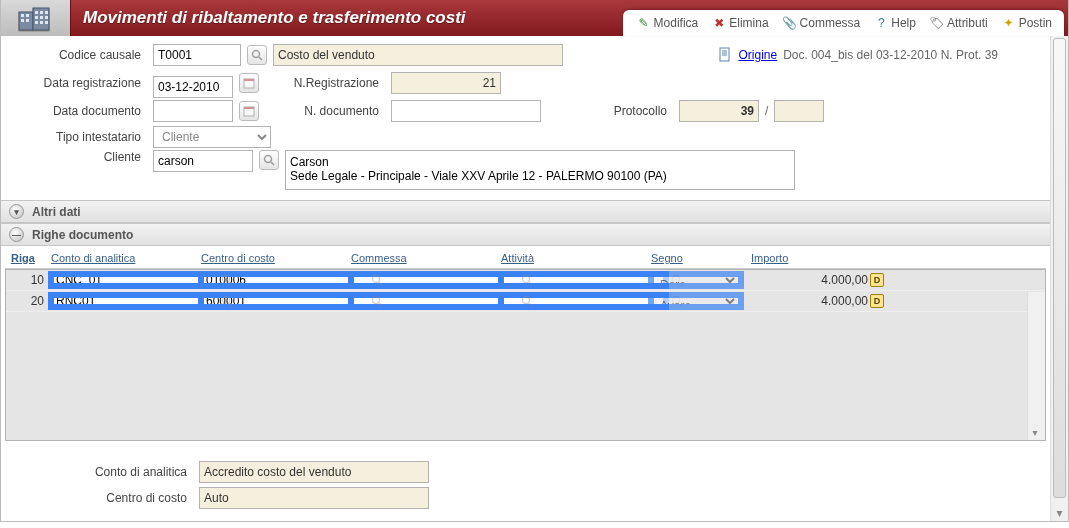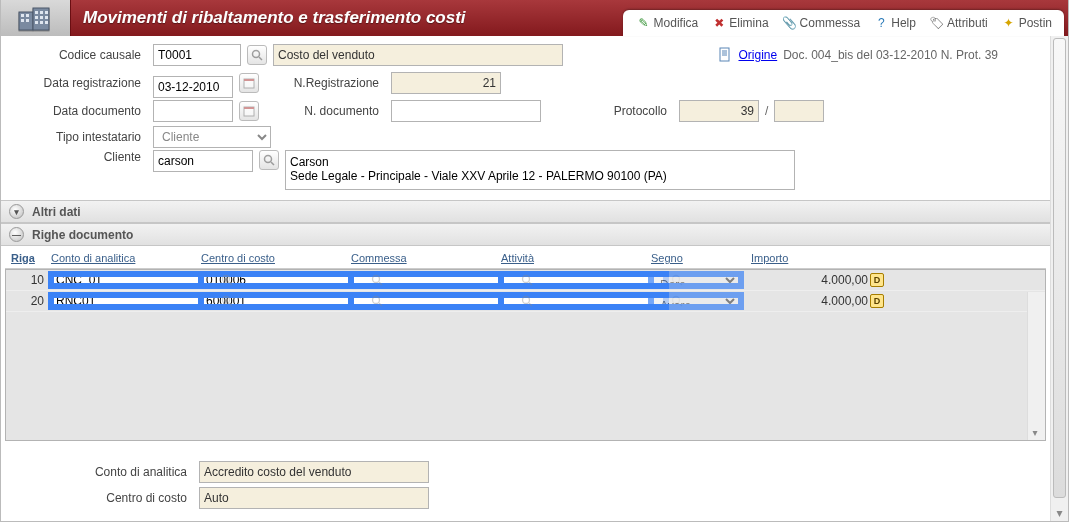--- a/index.html
+++ b/index.html
@@ -225,21 +225,21 @@
         <span class="calbtn">
           <svg width="12" height="12" viewBox="0 0 12 12">
               <rect x="1" y="2" width="10" height="9" fill="#fff" stroke="#888"></rect>
               <rect x="1" y="2" width="10" height="2" fill="#b55"></rect>
             </svg>
         </span>
         <span class="lbl2">N. documento</span>
         <input type="text" class="fld" style="width: 150px;">
         <span style="width:40px"></span>
         <span class="lbl2" style="width:80px">Protocollo</span>
-        <input type="text" class="fld ro" readonly="" style="width: 80px; text-align: right;" value="39">
+        <input type="text" class="fld ro" readonly="" style="width: 80px; text-align: right; font-weight: bold;" value="39">
         <span style="color:#666">/</span>
         <input type="text" class="fld ro" readonly="" style="width: 50px;">
       </div>
 
       <div class="row">
         <span class="lbl">Tipo intestatario</span>
         <select class="fld" style="width:118px; color:#888">
           <option>Cliente</option>
         </select>
       </div>

